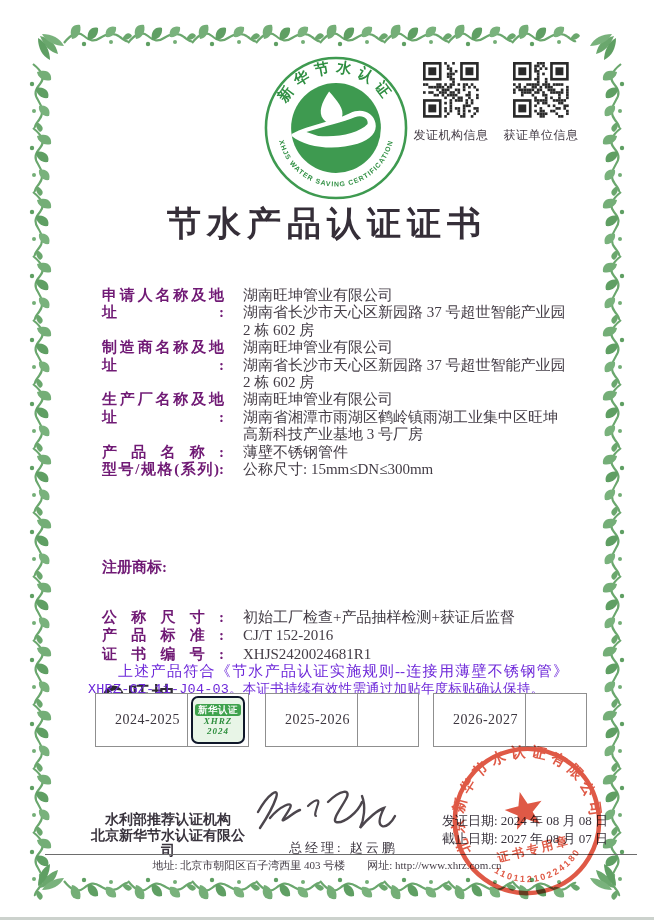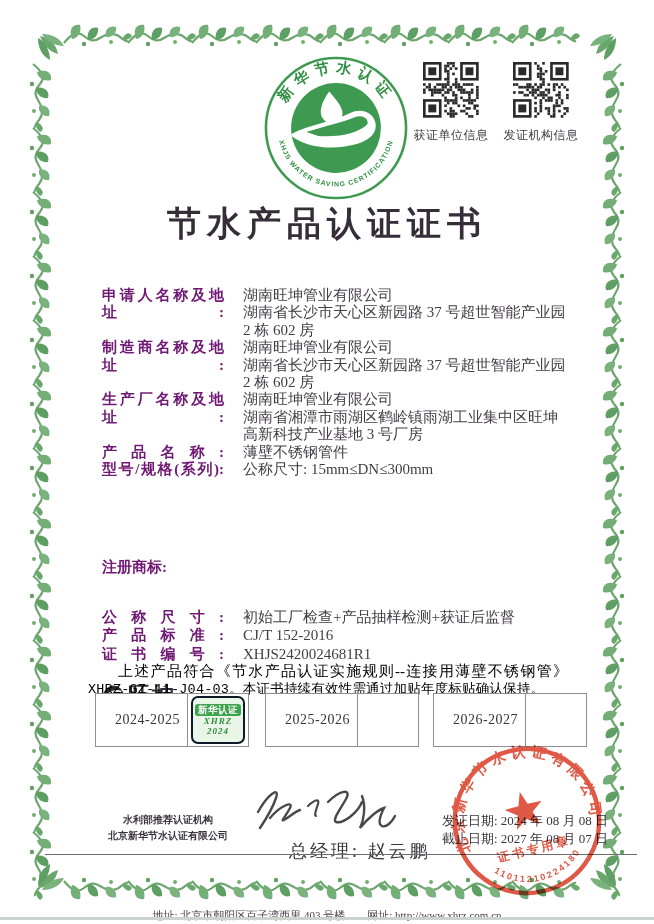--- a/index.html
+++ b/index.html
@@ -15,37 +15,37 @@
          font-size:34px;font-weight:800;letter-spacing:6px;color:#352e38;margin:0;}
   
   .fields{left:102px;top:287px;width:466px;font-size:15px;line-height:17.4px;}
   .frow{display:flex;align-items:flex-start;}
   .flabel{flex:0 0 122px;margin-right:19px;text-align:justify;text-align-last:justify;font-weight:600;color:#701a75;}
   .fvalue{flex:1;color:#433c45;}
   .trademark-row{left:102px;top:558px;width:466px;font-size:15px;flex-direction:column;}
   .brand{display:flex;align-items:center;gap:3px;}
   .brand-text{font-size:22px;font-weight:900;letter-spacing:2px;color:#302b36;font-family:"Liberation Sans",sans-serif;}
   .certrows{left:102px;top:608px;width:466px;font-size:15px;line-height:18.4px;}
-  .compliance{left:102px;top:662px;width:466px;font-size:15px;line-height:18px;color:#000000;}
+  .compliance{left:102px;top:662px;width:466px;font-size:15px;line-height:18px;color:#6d28d9;}
   .comp1{padding-left:16px;text-align:justify;text-align-last:justify;}
   .comp2{margin-left:-14px;margin-top:1px;font-family:"Liberation Mono","DejaVu Sans Mono",monospace;font-size:13.5px;letter-spacing:.2px;}
   
   .year-box{top:693px;height:52px;width:140px;border:1px solid #8f8f8f;display:flex;background:#fff;padding-left:12px;}
   .ycell{flex:0 0 79px;display:flex;align-items:center;justify-content:center;font-size:14px;color:#3c363f;letter-spacing:.5px;}
   .scell{flex:1;border-left:1px solid #8f8f8f;display:flex;align-items:center;justify-content:center;}
   .sticker{width:50px;height:44px;border:2px solid #0f172a;border-radius:7px;background:#e8f5e7;
            display:flex;flex-direction:column;align-items:center;justify-content:center;gap:0px;}
   .stk-title{background:#3fa24d;color:#fff;font-size:9.5px;font-weight:700;border-radius:3px;padding:0 3px;line-height:12px;letter-spacing:.5px;}
   .stk-code,.stk-year{color:#2f8f3f;font-size:9px;font-weight:700;font-style:italic;line-height:10.5px;letter-spacing:1px;}
   
-  .org{left:86px;top:812px;width:164px;text-align:center;font-size:10px;font-weight:700;line-height:15.5px;color:#39333d;}
-  .manager{left:289px;top:839px;font-size:18px;letter-spacing:3px;color:#3a343e;}
+  .org{left:86px;top:812px;width:164px;text-align:center;font-size:14px;font-weight:700;line-height:15.5px;color:#39333d;}
+  .manager{left:289px;top:839px;font-size:13px;letter-spacing:3px;color:#3a343e;}
   .dates{left:442px;top:812px;font-size:13px;line-height:18px;color:#3a343e;white-space:nowrap;}
   .rule{left:45px;top:854px;width:592px;border-top:1.4px solid #6d6d6d;height:0;}
-  .addr-row{left:0;top:908px;width:654px;display:flex;justify-content:center;gap:22px;font-size:11px;color:#443d46;}
+  .addr-row{left:0;top:858px;width:654px;display:flex;justify-content:center;gap:22px;font-size:11px;color:#443d46;}
   .seal{left:443px;top:736px;width:168px;height:170px;mix-blend-mode:multiply;opacity:.9;}
   .scanline{left:0;top:917px;width:654px;height:2.5px;background:#ccd2cd;}
 </style>
 </head>
 <body>
 
 <div class="page">
 
   <svg id="border-deco" class="abs" width="654" height="924" viewBox="0 0 654 924" style="left:0;top:0;">
     <defs>
@@ -122,20 +122,141 @@
     <text font-size="7" font-weight="700" fill="#2f8f42" letter-spacing="1" font-family="Liberation Sans,sans-serif">
       <textPath href="#embBot" startOffset="50%" text-anchor="middle">XHJS WATER SAVING CERTIFICATION</textPath>
     </text>
     <circle r="45.5" fill="#3e9a50"></circle>
     <path fill="#ffffff" d="M -7,-37 C -15,-25 -18,-16 -13,-9 C -8,-2 3,-3 6,-11 C 9,-19 1,-28 -7,-37 Z"></path>
     <path fill="#ffffff" d="M -45,6 C -26,-4 -4,-6 14,-15 C 27,-21 38,-15 40,-5 C 42,4 35,12 22,16 C -2,23 -30,20 -45,8 Z"></path>
     <path fill="#3e9a50" d="M -30,4 C -12,-2 8,-6 19,-11 C 28,-14 33,-9 32,-4 C 24,5 2,10 -18,8 Z"></path>
   </svg>
 
   <div class="abs qr-group">
+    <div class="qr-col">
+      <svg id="qr1" width="56" height="56" viewBox="0 0 57 57">
+          <rect x="0" y="0" width="56.7" height="56.7" fill="#ffffff"></rect>
+          <rect x="0" y="0" width="18.900000000000002" height="18.900000000000002" fill="#2a2a2a"></rect>
+          <rect x="2.7" y="2.7" width="13.5" height="13.5" fill="#ffffff"></rect>
+          <rect x="5.4" y="5.4" width="8.100000000000001" height="8.100000000000001" fill="#2a2a2a"></rect>
+          <rect x="37.800000000000004" y="0" width="18.900000000000002" height="18.900000000000002" fill="#2a2a2a"></rect>
+          <rect x="40.5" y="2.7" width="13.5" height="13.5" fill="#ffffff"></rect>
+          <rect x="43.2" y="5.4" width="8.100000000000001" height="8.100000000000001" fill="#2a2a2a"></rect>
+          <rect x="0" y="37.800000000000004" width="18.900000000000002" height="18.900000000000002" fill="#2a2a2a"></rect>
+          <rect x="2.7" y="40.5" width="13.5" height="13.5" fill="#ffffff"></rect>
+          <rect x="5.4" y="43.2" width="8.100000000000001" height="8.100000000000001" fill="#2a2a2a"></rect>
+          <rect x="21.6" y="0" width="2.7" height="2.7" fill="#2a2a2a"></rect>
+          <rect x="29.700000000000003" y="0" width="2.7" height="2.7" fill="#2a2a2a"></rect>
+          <rect x="24.3" y="2.7" width="2.7" height="2.7" fill="#2a2a2a"></rect>
+          <rect x="24.3" y="5.4" width="2.7" height="2.7" fill="#2a2a2a"></rect>
+          <rect x="27" y="5.4" width="2.7" height="2.7" fill="#2a2a2a"></rect>
+          <rect x="27" y="8.100000000000001" width="2.7" height="2.7" fill="#2a2a2a"></rect>
+          <rect x="32.400000000000006" y="8.100000000000001" width="2.7" height="2.7" fill="#2a2a2a"></rect>
+          <rect x="24.3" y="10.8" width="2.7" height="2.7" fill="#2a2a2a"></rect>
+          <rect x="27" y="10.8" width="2.7" height="2.7" fill="#2a2a2a"></rect>
+          <rect x="29.700000000000003" y="10.8" width="2.7" height="2.7" fill="#2a2a2a"></rect>
+          <rect x="24.3" y="13.5" width="2.7" height="2.7" fill="#2a2a2a"></rect>
+          <rect x="27" y="13.5" width="2.7" height="2.7" fill="#2a2a2a"></rect>
+          <rect x="27" y="16.200000000000003" width="2.7" height="2.7" fill="#2a2a2a"></rect>
+          <rect x="29.700000000000003" y="16.200000000000003" width="2.7" height="2.7" fill="#2a2a2a"></rect>
+          <rect x="29.700000000000003" y="18.900000000000002" width="2.7" height="2.7" fill="#2a2a2a"></rect>
+          <rect x="0" y="21.6" width="2.7" height="2.7" fill="#2a2a2a"></rect>
+          <rect x="2.7" y="21.6" width="2.7" height="2.7" fill="#2a2a2a"></rect>
+          <rect x="13.5" y="21.6" width="2.7" height="2.7" fill="#2a2a2a"></rect>
+          <rect x="16.200000000000003" y="21.6" width="2.7" height="2.7" fill="#2a2a2a"></rect>
+          <rect x="21.6" y="21.6" width="2.7" height="2.7" fill="#2a2a2a"></rect>
+          <rect x="27" y="21.6" width="2.7" height="2.7" fill="#2a2a2a"></rect>
+          <rect x="29.700000000000003" y="21.6" width="2.7" height="2.7" fill="#2a2a2a"></rect>
+          <rect x="35.1" y="21.6" width="2.7" height="2.7" fill="#2a2a2a"></rect>
+          <rect x="40.5" y="21.6" width="2.7" height="2.7" fill="#2a2a2a"></rect>
+          <rect x="43.2" y="21.6" width="2.7" height="2.7" fill="#2a2a2a"></rect>
+          <rect x="48.6" y="21.6" width="2.7" height="2.7" fill="#2a2a2a"></rect>
+          <rect x="5.4" y="24.3" width="2.7" height="2.7" fill="#2a2a2a"></rect>
+          <rect x="8.100000000000001" y="24.3" width="2.7" height="2.7" fill="#2a2a2a"></rect>
+          <rect x="10.8" y="24.3" width="2.7" height="2.7" fill="#2a2a2a"></rect>
+          <rect x="13.5" y="24.3" width="2.7" height="2.7" fill="#2a2a2a"></rect>
+          <rect x="16.200000000000003" y="24.3" width="2.7" height="2.7" fill="#2a2a2a"></rect>
+          <rect x="18.900000000000002" y="24.3" width="2.7" height="2.7" fill="#2a2a2a"></rect>
+          <rect x="24.3" y="24.3" width="2.7" height="2.7" fill="#2a2a2a"></rect>
+          <rect x="27" y="24.3" width="2.7" height="2.7" fill="#2a2a2a"></rect>
+          <rect x="40.5" y="24.3" width="2.7" height="2.7" fill="#2a2a2a"></rect>
+          <rect x="45.900000000000006" y="24.3" width="2.7" height="2.7" fill="#2a2a2a"></rect>
+          <rect x="51.300000000000004" y="24.3" width="2.7" height="2.7" fill="#2a2a2a"></rect>
+          <rect x="13.5" y="27" width="2.7" height="2.7" fill="#2a2a2a"></rect>
+          <rect x="18.900000000000002" y="27" width="2.7" height="2.7" fill="#2a2a2a"></rect>
+          <rect x="21.6" y="27" width="2.7" height="2.7" fill="#2a2a2a"></rect>
+          <rect x="24.3" y="27" width="2.7" height="2.7" fill="#2a2a2a"></rect>
+          <rect x="32.400000000000006" y="27" width="2.7" height="2.7" fill="#2a2a2a"></rect>
+          <rect x="35.1" y="27" width="2.7" height="2.7" fill="#2a2a2a"></rect>
+          <rect x="40.5" y="27" width="2.7" height="2.7" fill="#2a2a2a"></rect>
+          <rect x="54" y="27" width="2.7" height="2.7" fill="#2a2a2a"></rect>
+          <rect x="0" y="29.700000000000003" width="2.7" height="2.7" fill="#2a2a2a"></rect>
+          <rect x="5.4" y="29.700000000000003" width="2.7" height="2.7" fill="#2a2a2a"></rect>
+          <rect x="8.100000000000001" y="29.700000000000003" width="2.7" height="2.7" fill="#2a2a2a"></rect>
+          <rect x="16.200000000000003" y="29.700000000000003" width="2.7" height="2.7" fill="#2a2a2a"></rect>
+          <rect x="18.900000000000002" y="29.700000000000003" width="2.7" height="2.7" fill="#2a2a2a"></rect>
+          <rect x="21.6" y="29.700000000000003" width="2.7" height="2.7" fill="#2a2a2a"></rect>
+          <rect x="27" y="29.700000000000003" width="2.7" height="2.7" fill="#2a2a2a"></rect>
+          <rect x="29.700000000000003" y="29.700000000000003" width="2.7" height="2.7" fill="#2a2a2a"></rect>
+          <rect x="35.1" y="29.700000000000003" width="2.7" height="2.7" fill="#2a2a2a"></rect>
+          <rect x="45.900000000000006" y="29.700000000000003" width="2.7" height="2.7" fill="#2a2a2a"></rect>
+          <rect x="10.8" y="32.400000000000006" width="2.7" height="2.7" fill="#2a2a2a"></rect>
+          <rect x="13.5" y="32.400000000000006" width="2.7" height="2.7" fill="#2a2a2a"></rect>
+          <rect x="18.900000000000002" y="32.400000000000006" width="2.7" height="2.7" fill="#2a2a2a"></rect>
+          <rect x="24.3" y="32.400000000000006" width="2.7" height="2.7" fill="#2a2a2a"></rect>
+          <rect x="27" y="32.400000000000006" width="2.7" height="2.7" fill="#2a2a2a"></rect>
+          <rect x="29.700000000000003" y="32.400000000000006" width="2.7" height="2.7" fill="#2a2a2a"></rect>
+          <rect x="32.400000000000006" y="32.400000000000006" width="2.7" height="2.7" fill="#2a2a2a"></rect>
+          <rect x="43.2" y="32.400000000000006" width="2.7" height="2.7" fill="#2a2a2a"></rect>
+          <rect x="45.900000000000006" y="32.400000000000006" width="2.7" height="2.7" fill="#2a2a2a"></rect>
+          <rect x="54" y="32.400000000000006" width="2.7" height="2.7" fill="#2a2a2a"></rect>
+          <rect x="21.6" y="35.1" width="2.7" height="2.7" fill="#2a2a2a"></rect>
+          <rect x="29.700000000000003" y="35.1" width="2.7" height="2.7" fill="#2a2a2a"></rect>
+          <rect x="35.1" y="35.1" width="2.7" height="2.7" fill="#2a2a2a"></rect>
+          <rect x="37.800000000000004" y="35.1" width="2.7" height="2.7" fill="#2a2a2a"></rect>
+          <rect x="45.900000000000006" y="35.1" width="2.7" height="2.7" fill="#2a2a2a"></rect>
+          <rect x="54" y="35.1" width="2.7" height="2.7" fill="#2a2a2a"></rect>
+          <rect x="27" y="37.800000000000004" width="2.7" height="2.7" fill="#2a2a2a"></rect>
+          <rect x="32.400000000000006" y="37.800000000000004" width="2.7" height="2.7" fill="#2a2a2a"></rect>
+          <rect x="35.1" y="37.800000000000004" width="2.7" height="2.7" fill="#2a2a2a"></rect>
+          <rect x="37.800000000000004" y="37.800000000000004" width="2.7" height="2.7" fill="#2a2a2a"></rect>
+          <rect x="43.2" y="37.800000000000004" width="2.7" height="2.7" fill="#2a2a2a"></rect>
+          <rect x="48.6" y="37.800000000000004" width="2.7" height="2.7" fill="#2a2a2a"></rect>
+          <rect x="21.6" y="40.5" width="2.7" height="2.7" fill="#2a2a2a"></rect>
+          <rect x="27" y="40.5" width="2.7" height="2.7" fill="#2a2a2a"></rect>
+          <rect x="43.2" y="40.5" width="2.7" height="2.7" fill="#2a2a2a"></rect>
+          <rect x="48.6" y="40.5" width="2.7" height="2.7" fill="#2a2a2a"></rect>
+          <rect x="27" y="43.2" width="2.7" height="2.7" fill="#2a2a2a"></rect>
+          <rect x="40.5" y="43.2" width="2.7" height="2.7" fill="#2a2a2a"></rect>
+          <rect x="43.2" y="43.2" width="2.7" height="2.7" fill="#2a2a2a"></rect>
+          <rect x="45.900000000000006" y="43.2" width="2.7" height="2.7" fill="#2a2a2a"></rect>
+          <rect x="21.6" y="45.900000000000006" width="2.7" height="2.7" fill="#2a2a2a"></rect>
+          <rect x="27" y="45.900000000000006" width="2.7" height="2.7" fill="#2a2a2a"></rect>
+          <rect x="32.400000000000006" y="45.900000000000006" width="2.7" height="2.7" fill="#2a2a2a"></rect>
+          <rect x="35.1" y="45.900000000000006" width="2.7" height="2.7" fill="#2a2a2a"></rect>
+          <rect x="40.5" y="45.900000000000006" width="2.7" height="2.7" fill="#2a2a2a"></rect>
+          <rect x="51.300000000000004" y="45.900000000000006" width="2.7" height="2.7" fill="#2a2a2a"></rect>
+          <rect x="54" y="45.900000000000006" width="2.7" height="2.7" fill="#2a2a2a"></rect>
+          <rect x="21.6" y="48.6" width="2.7" height="2.7" fill="#2a2a2a"></rect>
+          <rect x="27" y="48.6" width="2.7" height="2.7" fill="#2a2a2a"></rect>
+          <rect x="35.1" y="48.6" width="2.7" height="2.7" fill="#2a2a2a"></rect>
+          <rect x="40.5" y="48.6" width="2.7" height="2.7" fill="#2a2a2a"></rect>
+          <rect x="45.900000000000006" y="48.6" width="2.7" height="2.7" fill="#2a2a2a"></rect>
+          <rect x="54" y="48.6" width="2.7" height="2.7" fill="#2a2a2a"></rect>
+          <rect x="24.3" y="51.300000000000004" width="2.7" height="2.7" fill="#2a2a2a"></rect>
+          <rect x="35.1" y="51.300000000000004" width="2.7" height="2.7" fill="#2a2a2a"></rect>
+          <rect x="40.5" y="51.300000000000004" width="2.7" height="2.7" fill="#2a2a2a"></rect>
+          <rect x="51.300000000000004" y="51.300000000000004" width="2.7" height="2.7" fill="#2a2a2a"></rect>
+          <rect x="21.6" y="54" width="2.7" height="2.7" fill="#2a2a2a"></rect>
+          <rect x="37.800000000000004" y="54" width="2.7" height="2.7" fill="#2a2a2a"></rect>
+          <rect x="40.5" y="54" width="2.7" height="2.7" fill="#2a2a2a"></rect>
+          <rect x="48.6" y="54" width="2.7" height="2.7" fill="#2a2a2a"></rect>
+        </svg>
+      <div class="qr-label">发证机构信息</div>
+    </div>
     <div class="qr-col">
       <svg id="qr2" width="56" height="56" viewBox="0 0 57 57">
           <rect x="0" y="0" width="56.7" height="56.7" fill="#ffffff"></rect>
           <rect x="0" y="0" width="18.900000000000002" height="18.900000000000002" fill="#2a2a2a"></rect>
           <rect x="2.7" y="2.7" width="13.5" height="13.5" fill="#ffffff"></rect>
           <rect x="5.4" y="5.4" width="8.100000000000001" height="8.100000000000001" fill="#2a2a2a"></rect>
           <rect x="37.800000000000004" y="0" width="18.900000000000002" height="18.900000000000002" fill="#2a2a2a"></rect>
           <rect x="40.5" y="2.7" width="13.5" height="13.5" fill="#ffffff"></rect>
           <rect x="43.2" y="5.4" width="8.100000000000001" height="8.100000000000001" fill="#2a2a2a"></rect>
           <rect x="0" y="37.800000000000004" width="18.900000000000002" height="18.900000000000002" fill="#2a2a2a"></rect>
@@ -259,141 +380,20 @@
           <rect x="32.400000000000006" y="51.300000000000004" width="2.7" height="2.7" fill="#2a2a2a"></rect>
           <rect x="43.2" y="51.300000000000004" width="2.7" height="2.7" fill="#2a2a2a"></rect>
           <rect x="54" y="51.300000000000004" width="2.7" height="2.7" fill="#2a2a2a"></rect>
           <rect x="27" y="54" width="2.7" height="2.7" fill="#2a2a2a"></rect>
           <rect x="29.700000000000003" y="54" width="2.7" height="2.7" fill="#2a2a2a"></rect>
           <rect x="45.900000000000006" y="54" width="2.7" height="2.7" fill="#2a2a2a"></rect>
           <rect x="48.6" y="54" width="2.7" height="2.7" fill="#2a2a2a"></rect>
         </svg>
       <div class="qr-label">获证单位信息</div>
     </div>
-    <div class="qr-col">
-      <svg id="qr1" width="56" height="56" viewBox="0 0 57 57">
-          <rect x="0" y="0" width="56.7" height="56.7" fill="#ffffff"></rect>
-          <rect x="0" y="0" width="18.900000000000002" height="18.900000000000002" fill="#2a2a2a"></rect>
-          <rect x="2.7" y="2.7" width="13.5" height="13.5" fill="#ffffff"></rect>
-          <rect x="5.4" y="5.4" width="8.100000000000001" height="8.100000000000001" fill="#2a2a2a"></rect>
-          <rect x="37.800000000000004" y="0" width="18.900000000000002" height="18.900000000000002" fill="#2a2a2a"></rect>
-          <rect x="40.5" y="2.7" width="13.5" height="13.5" fill="#ffffff"></rect>
-          <rect x="43.2" y="5.4" width="8.100000000000001" height="8.100000000000001" fill="#2a2a2a"></rect>
-          <rect x="0" y="37.800000000000004" width="18.900000000000002" height="18.900000000000002" fill="#2a2a2a"></rect>
-          <rect x="2.7" y="40.5" width="13.5" height="13.5" fill="#ffffff"></rect>
-          <rect x="5.4" y="43.2" width="8.100000000000001" height="8.100000000000001" fill="#2a2a2a"></rect>
-          <rect x="21.6" y="0" width="2.7" height="2.7" fill="#2a2a2a"></rect>
-          <rect x="29.700000000000003" y="0" width="2.7" height="2.7" fill="#2a2a2a"></rect>
-          <rect x="24.3" y="2.7" width="2.7" height="2.7" fill="#2a2a2a"></rect>
-          <rect x="24.3" y="5.4" width="2.7" height="2.7" fill="#2a2a2a"></rect>
-          <rect x="27" y="5.4" width="2.7" height="2.7" fill="#2a2a2a"></rect>
-          <rect x="27" y="8.100000000000001" width="2.7" height="2.7" fill="#2a2a2a"></rect>
-          <rect x="32.400000000000006" y="8.100000000000001" width="2.7" height="2.7" fill="#2a2a2a"></rect>
-          <rect x="24.3" y="10.8" width="2.7" height="2.7" fill="#2a2a2a"></rect>
-          <rect x="27" y="10.8" width="2.7" height="2.7" fill="#2a2a2a"></rect>
-          <rect x="29.700000000000003" y="10.8" width="2.7" height="2.7" fill="#2a2a2a"></rect>
-          <rect x="24.3" y="13.5" width="2.7" height="2.7" fill="#2a2a2a"></rect>
-          <rect x="27" y="13.5" width="2.7" height="2.7" fill="#2a2a2a"></rect>
-          <rect x="27" y="16.200000000000003" width="2.7" height="2.7" fill="#2a2a2a"></rect>
-          <rect x="29.700000000000003" y="16.200000000000003" width="2.7" height="2.7" fill="#2a2a2a"></rect>
-          <rect x="29.700000000000003" y="18.900000000000002" width="2.7" height="2.7" fill="#2a2a2a"></rect>
-          <rect x="0" y="21.6" width="2.7" height="2.7" fill="#2a2a2a"></rect>
-          <rect x="2.7" y="21.6" width="2.7" height="2.7" fill="#2a2a2a"></rect>
-          <rect x="13.5" y="21.6" width="2.7" height="2.7" fill="#2a2a2a"></rect>
-          <rect x="16.200000000000003" y="21.6" width="2.7" height="2.7" fill="#2a2a2a"></rect>
-          <rect x="21.6" y="21.6" width="2.7" height="2.7" fill="#2a2a2a"></rect>
-          <rect x="27" y="21.6" width="2.7" height="2.7" fill="#2a2a2a"></rect>
-          <rect x="29.700000000000003" y="21.6" width="2.7" height="2.7" fill="#2a2a2a"></rect>
-          <rect x="35.1" y="21.6" width="2.7" height="2.7" fill="#2a2a2a"></rect>
-          <rect x="40.5" y="21.6" width="2.7" height="2.7" fill="#2a2a2a"></rect>
-          <rect x="43.2" y="21.6" width="2.7" height="2.7" fill="#2a2a2a"></rect>
-          <rect x="48.6" y="21.6" width="2.7" height="2.7" fill="#2a2a2a"></rect>
-          <rect x="5.4" y="24.3" width="2.7" height="2.7" fill="#2a2a2a"></rect>
-          <rect x="8.100000000000001" y="24.3" width="2.7" height="2.7" fill="#2a2a2a"></rect>
-          <rect x="10.8" y="24.3" width="2.7" height="2.7" fill="#2a2a2a"></rect>
-          <rect x="13.5" y="24.3" width="2.7" height="2.7" fill="#2a2a2a"></rect>
-          <rect x="16.200000000000003" y="24.3" width="2.7" height="2.7" fill="#2a2a2a"></rect>
-          <rect x="18.900000000000002" y="24.3" width="2.7" height="2.7" fill="#2a2a2a"></rect>
-          <rect x="24.3" y="24.3" width="2.7" height="2.7" fill="#2a2a2a"></rect>
-          <rect x="27" y="24.3" width="2.7" height="2.7" fill="#2a2a2a"></rect>
-          <rect x="40.5" y="24.3" width="2.7" height="2.7" fill="#2a2a2a"></rect>
-          <rect x="45.900000000000006" y="24.3" width="2.7" height="2.7" fill="#2a2a2a"></rect>
-          <rect x="51.300000000000004" y="24.3" width="2.7" height="2.7" fill="#2a2a2a"></rect>
-          <rect x="13.5" y="27" width="2.7" height="2.7" fill="#2a2a2a"></rect>
-          <rect x="18.900000000000002" y="27" width="2.7" height="2.7" fill="#2a2a2a"></rect>
-          <rect x="21.6" y="27" width="2.7" height="2.7" fill="#2a2a2a"></rect>
-          <rect x="24.3" y="27" width="2.7" height="2.7" fill="#2a2a2a"></rect>
-          <rect x="32.400000000000006" y="27" width="2.7" height="2.7" fill="#2a2a2a"></rect>
-          <rect x="35.1" y="27" width="2.7" height="2.7" fill="#2a2a2a"></rect>
-          <rect x="40.5" y="27" width="2.7" height="2.7" fill="#2a2a2a"></rect>
-          <rect x="54" y="27" width="2.7" height="2.7" fill="#2a2a2a"></rect>
-          <rect x="0" y="29.700000000000003" width="2.7" height="2.7" fill="#2a2a2a"></rect>
-          <rect x="5.4" y="29.700000000000003" width="2.7" height="2.7" fill="#2a2a2a"></rect>
-          <rect x="8.100000000000001" y="29.700000000000003" width="2.7" height="2.7" fill="#2a2a2a"></rect>
-          <rect x="16.200000000000003" y="29.700000000000003" width="2.7" height="2.7" fill="#2a2a2a"></rect>
-          <rect x="18.900000000000002" y="29.700000000000003" width="2.7" height="2.7" fill="#2a2a2a"></rect>
-          <rect x="21.6" y="29.700000000000003" width="2.7" height="2.7" fill="#2a2a2a"></rect>
-          <rect x="27" y="29.700000000000003" width="2.7" height="2.7" fill="#2a2a2a"></rect>
-          <rect x="29.700000000000003" y="29.700000000000003" width="2.7" height="2.7" fill="#2a2a2a"></rect>
-          <rect x="35.1" y="29.700000000000003" width="2.7" height="2.7" fill="#2a2a2a"></rect>
-          <rect x="45.900000000000006" y="29.700000000000003" width="2.7" height="2.7" fill="#2a2a2a"></rect>
-          <rect x="10.8" y="32.400000000000006" width="2.7" height="2.7" fill="#2a2a2a"></rect>
-          <rect x="13.5" y="32.400000000000006" width="2.7" height="2.7" fill="#2a2a2a"></rect>
-          <rect x="18.900000000000002" y="32.400000000000006" width="2.7" height="2.7" fill="#2a2a2a"></rect>
-          <rect x="24.3" y="32.400000000000006" width="2.7" height="2.7" fill="#2a2a2a"></rect>
-          <rect x="27" y="32.400000000000006" width="2.7" height="2.7" fill="#2a2a2a"></rect>
-          <rect x="29.700000000000003" y="32.400000000000006" width="2.7" height="2.7" fill="#2a2a2a"></rect>
-          <rect x="32.400000000000006" y="32.400000000000006" width="2.7" height="2.7" fill="#2a2a2a"></rect>
-          <rect x="43.2" y="32.400000000000006" width="2.7" height="2.7" fill="#2a2a2a"></rect>
-          <rect x="45.900000000000006" y="32.400000000000006" width="2.7" height="2.7" fill="#2a2a2a"></rect>
-          <rect x="54" y="32.400000000000006" width="2.7" height="2.7" fill="#2a2a2a"></rect>
-          <rect x="21.6" y="35.1" width="2.7" height="2.7" fill="#2a2a2a"></rect>
-          <rect x="29.700000000000003" y="35.1" width="2.7" height="2.7" fill="#2a2a2a"></rect>
-          <rect x="35.1" y="35.1" width="2.7" height="2.7" fill="#2a2a2a"></rect>
-          <rect x="37.800000000000004" y="35.1" width="2.7" height="2.7" fill="#2a2a2a"></rect>
-          <rect x="45.900000000000006" y="35.1" width="2.7" height="2.7" fill="#2a2a2a"></rect>
-          <rect x="54" y="35.1" width="2.7" height="2.7" fill="#2a2a2a"></rect>
-          <rect x="27" y="37.800000000000004" width="2.7" height="2.7" fill="#2a2a2a"></rect>
-          <rect x="32.400000000000006" y="37.800000000000004" width="2.7" height="2.7" fill="#2a2a2a"></rect>
-          <rect x="35.1" y="37.800000000000004" width="2.7" height="2.7" fill="#2a2a2a"></rect>
-          <rect x="37.800000000000004" y="37.800000000000004" width="2.7" height="2.7" fill="#2a2a2a"></rect>
-          <rect x="43.2" y="37.800000000000004" width="2.7" height="2.7" fill="#2a2a2a"></rect>
-          <rect x="48.6" y="37.800000000000004" width="2.7" height="2.7" fill="#2a2a2a"></rect>
-          <rect x="21.6" y="40.5" width="2.7" height="2.7" fill="#2a2a2a"></rect>
-          <rect x="27" y="40.5" width="2.7" height="2.7" fill="#2a2a2a"></rect>
-          <rect x="43.2" y="40.5" width="2.7" height="2.7" fill="#2a2a2a"></rect>
-          <rect x="48.6" y="40.5" width="2.7" height="2.7" fill="#2a2a2a"></rect>
-          <rect x="27" y="43.2" width="2.7" height="2.7" fill="#2a2a2a"></rect>
-          <rect x="40.5" y="43.2" width="2.7" height="2.7" fill="#2a2a2a"></rect>
-          <rect x="43.2" y="43.2" width="2.7" height="2.7" fill="#2a2a2a"></rect>
-          <rect x="45.900000000000006" y="43.2" width="2.7" height="2.7" fill="#2a2a2a"></rect>
-          <rect x="21.6" y="45.900000000000006" width="2.7" height="2.7" fill="#2a2a2a"></rect>
-          <rect x="27" y="45.900000000000006" width="2.7" height="2.7" fill="#2a2a2a"></rect>
-          <rect x="32.400000000000006" y="45.900000000000006" width="2.7" height="2.7" fill="#2a2a2a"></rect>
-          <rect x="35.1" y="45.900000000000006" width="2.7" height="2.7" fill="#2a2a2a"></rect>
-          <rect x="40.5" y="45.900000000000006" width="2.7" height="2.7" fill="#2a2a2a"></rect>
-          <rect x="51.300000000000004" y="45.900000000000006" width="2.7" height="2.7" fill="#2a2a2a"></rect>
-          <rect x="54" y="45.900000000000006" width="2.7" height="2.7" fill="#2a2a2a"></rect>
-          <rect x="21.6" y="48.6" width="2.7" height="2.7" fill="#2a2a2a"></rect>
-          <rect x="27" y="48.6" width="2.7" height="2.7" fill="#2a2a2a"></rect>
-          <rect x="35.1" y="48.6" width="2.7" height="2.7" fill="#2a2a2a"></rect>
-          <rect x="40.5" y="48.6" width="2.7" height="2.7" fill="#2a2a2a"></rect>
-          <rect x="45.900000000000006" y="48.6" width="2.7" height="2.7" fill="#2a2a2a"></rect>
-          <rect x="54" y="48.6" width="2.7" height="2.7" fill="#2a2a2a"></rect>
-          <rect x="24.3" y="51.300000000000004" width="2.7" height="2.7" fill="#2a2a2a"></rect>
-          <rect x="35.1" y="51.300000000000004" width="2.7" height="2.7" fill="#2a2a2a"></rect>
-          <rect x="40.5" y="51.300000000000004" width="2.7" height="2.7" fill="#2a2a2a"></rect>
-          <rect x="51.300000000000004" y="51.300000000000004" width="2.7" height="2.7" fill="#2a2a2a"></rect>
-          <rect x="21.6" y="54" width="2.7" height="2.7" fill="#2a2a2a"></rect>
-          <rect x="37.800000000000004" y="54" width="2.7" height="2.7" fill="#2a2a2a"></rect>
-          <rect x="40.5" y="54" width="2.7" height="2.7" fill="#2a2a2a"></rect>
-          <rect x="48.6" y="54" width="2.7" height="2.7" fill="#2a2a2a"></rect>
-        </svg>
-      <div class="qr-label">发证机构信息</div>
-    </div>
   </div>
 
   <h1 class="abs title">节水产品认证证书</h1>
 
   <div class="abs fields">
     <div class="frow">
       <div class="flabel">申请人名称及地址:</div>
       <div class="fvalue">
         <div>湖南旺坤管业有限公司</div>
         <div>湖南省长沙市天心区新园路 37 号超世智能产业园 2 栋 602 房</div>

